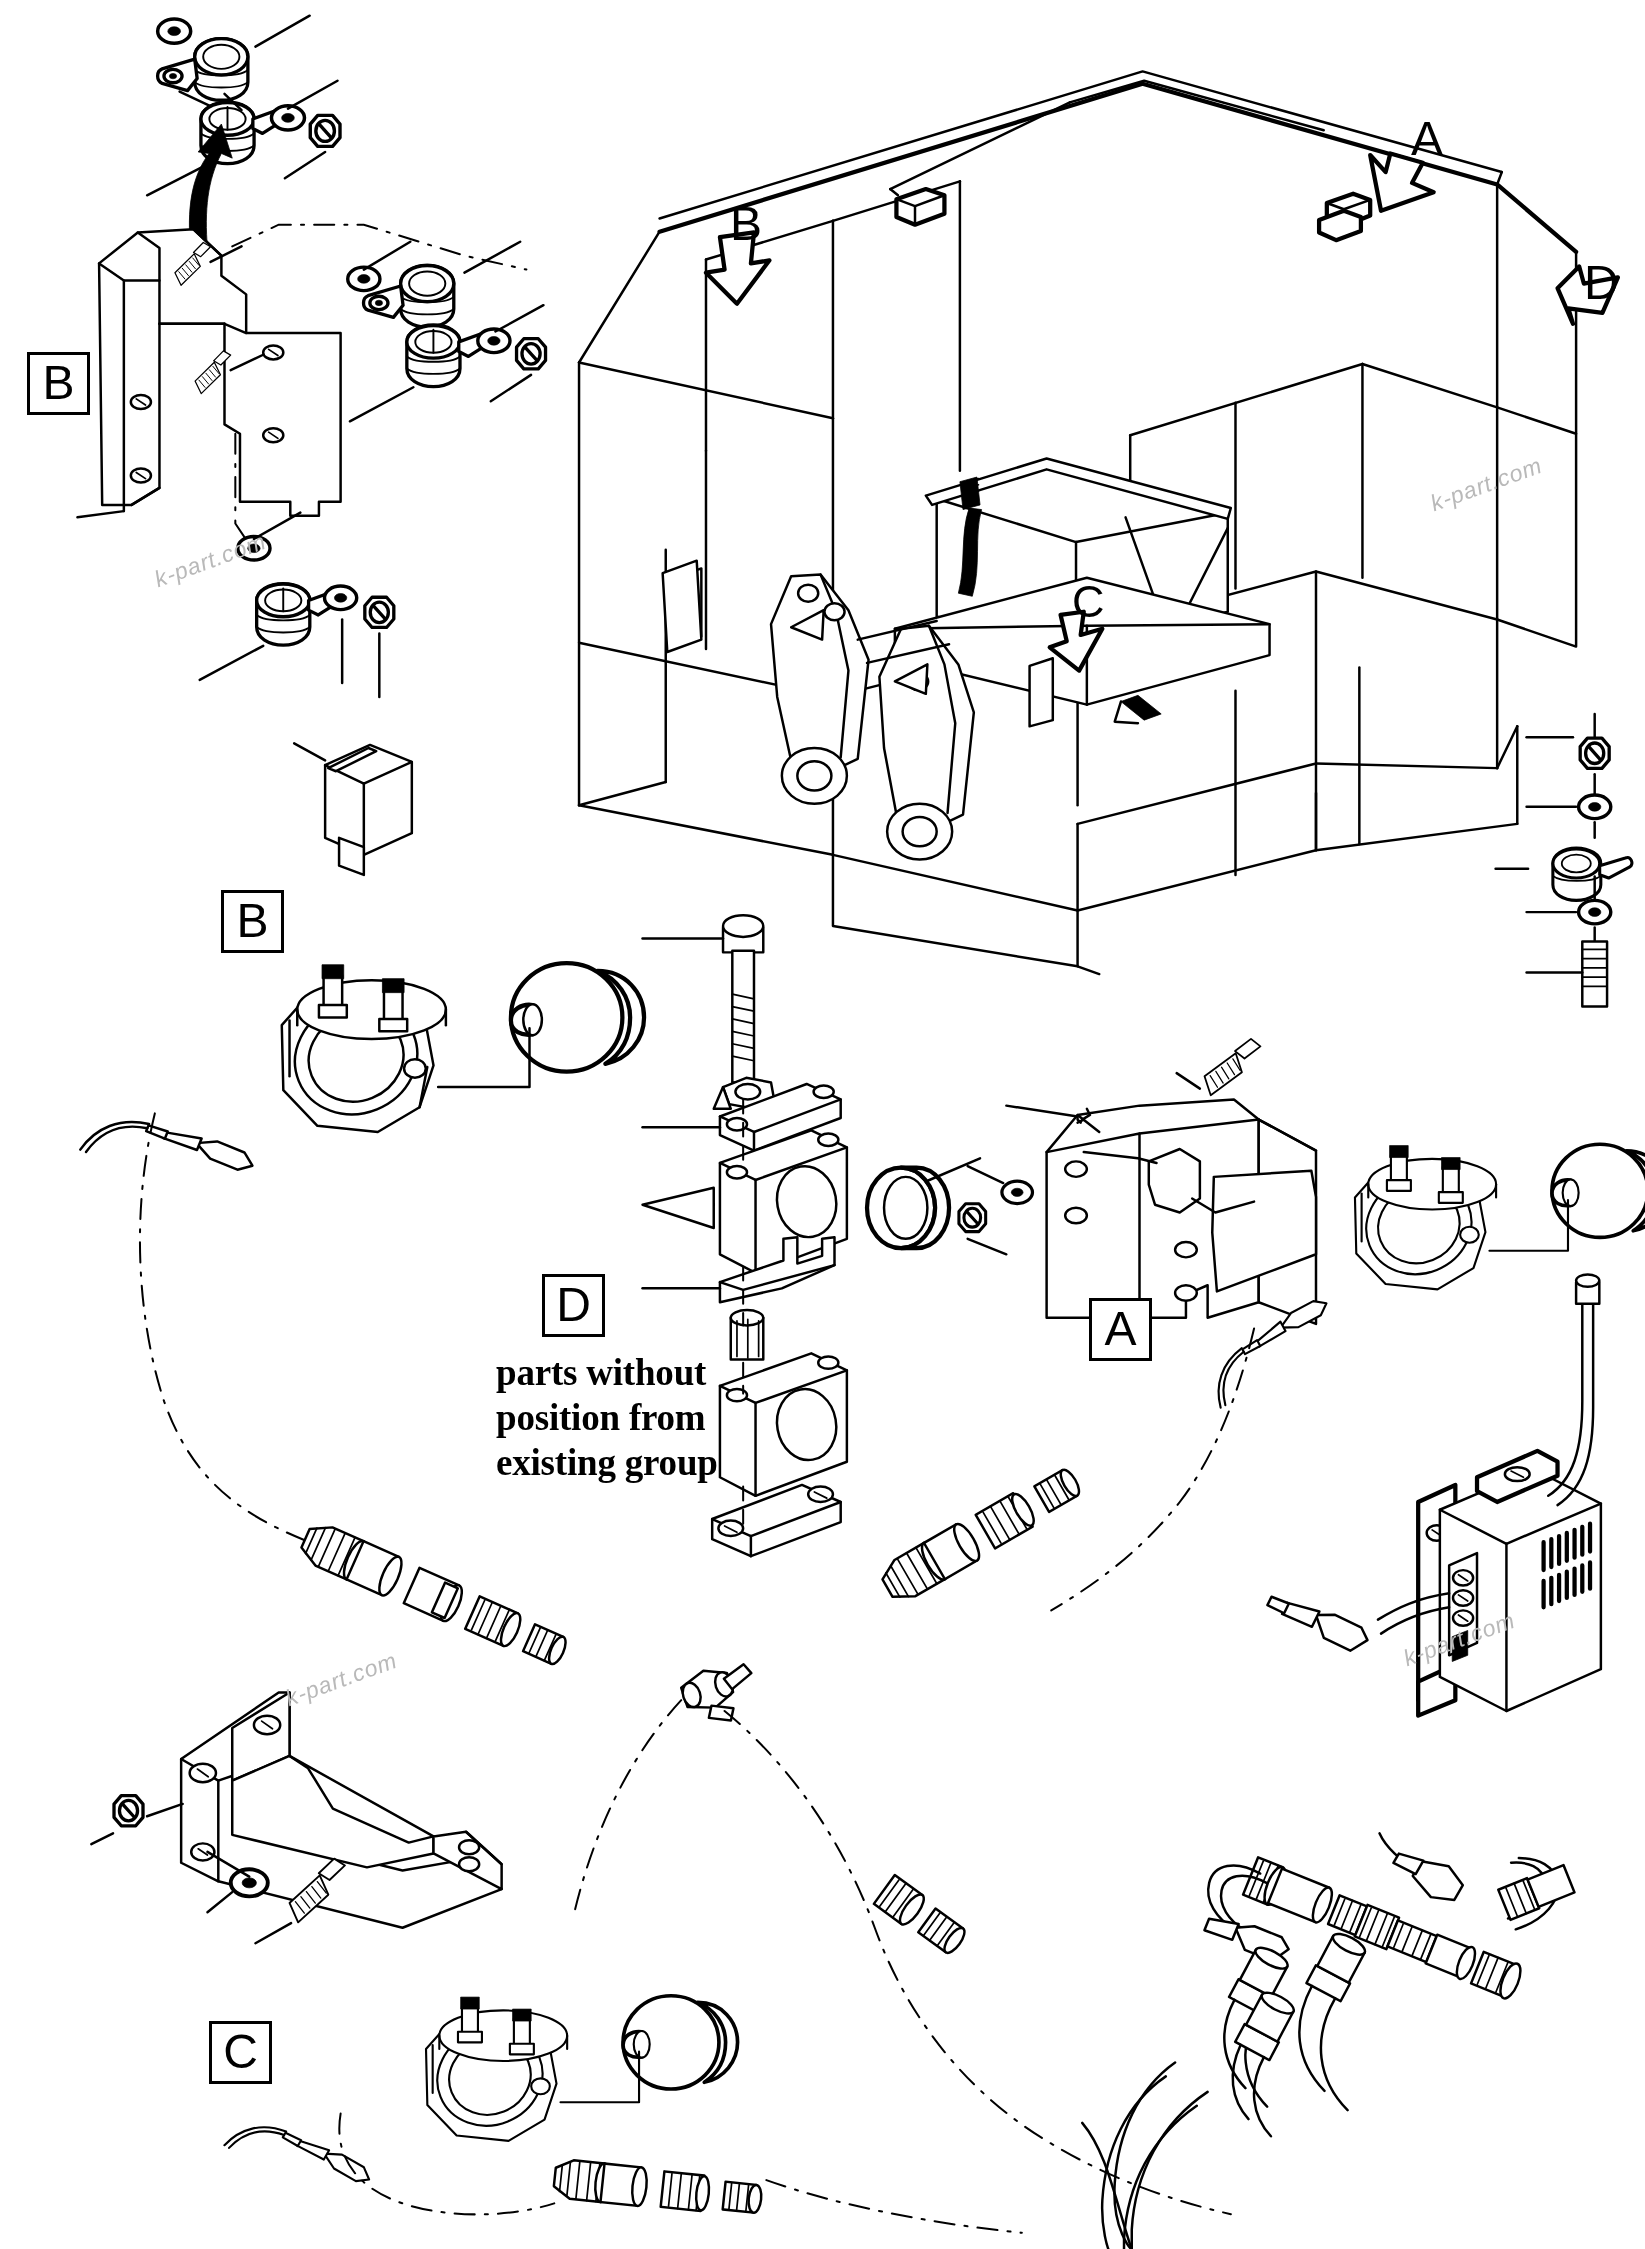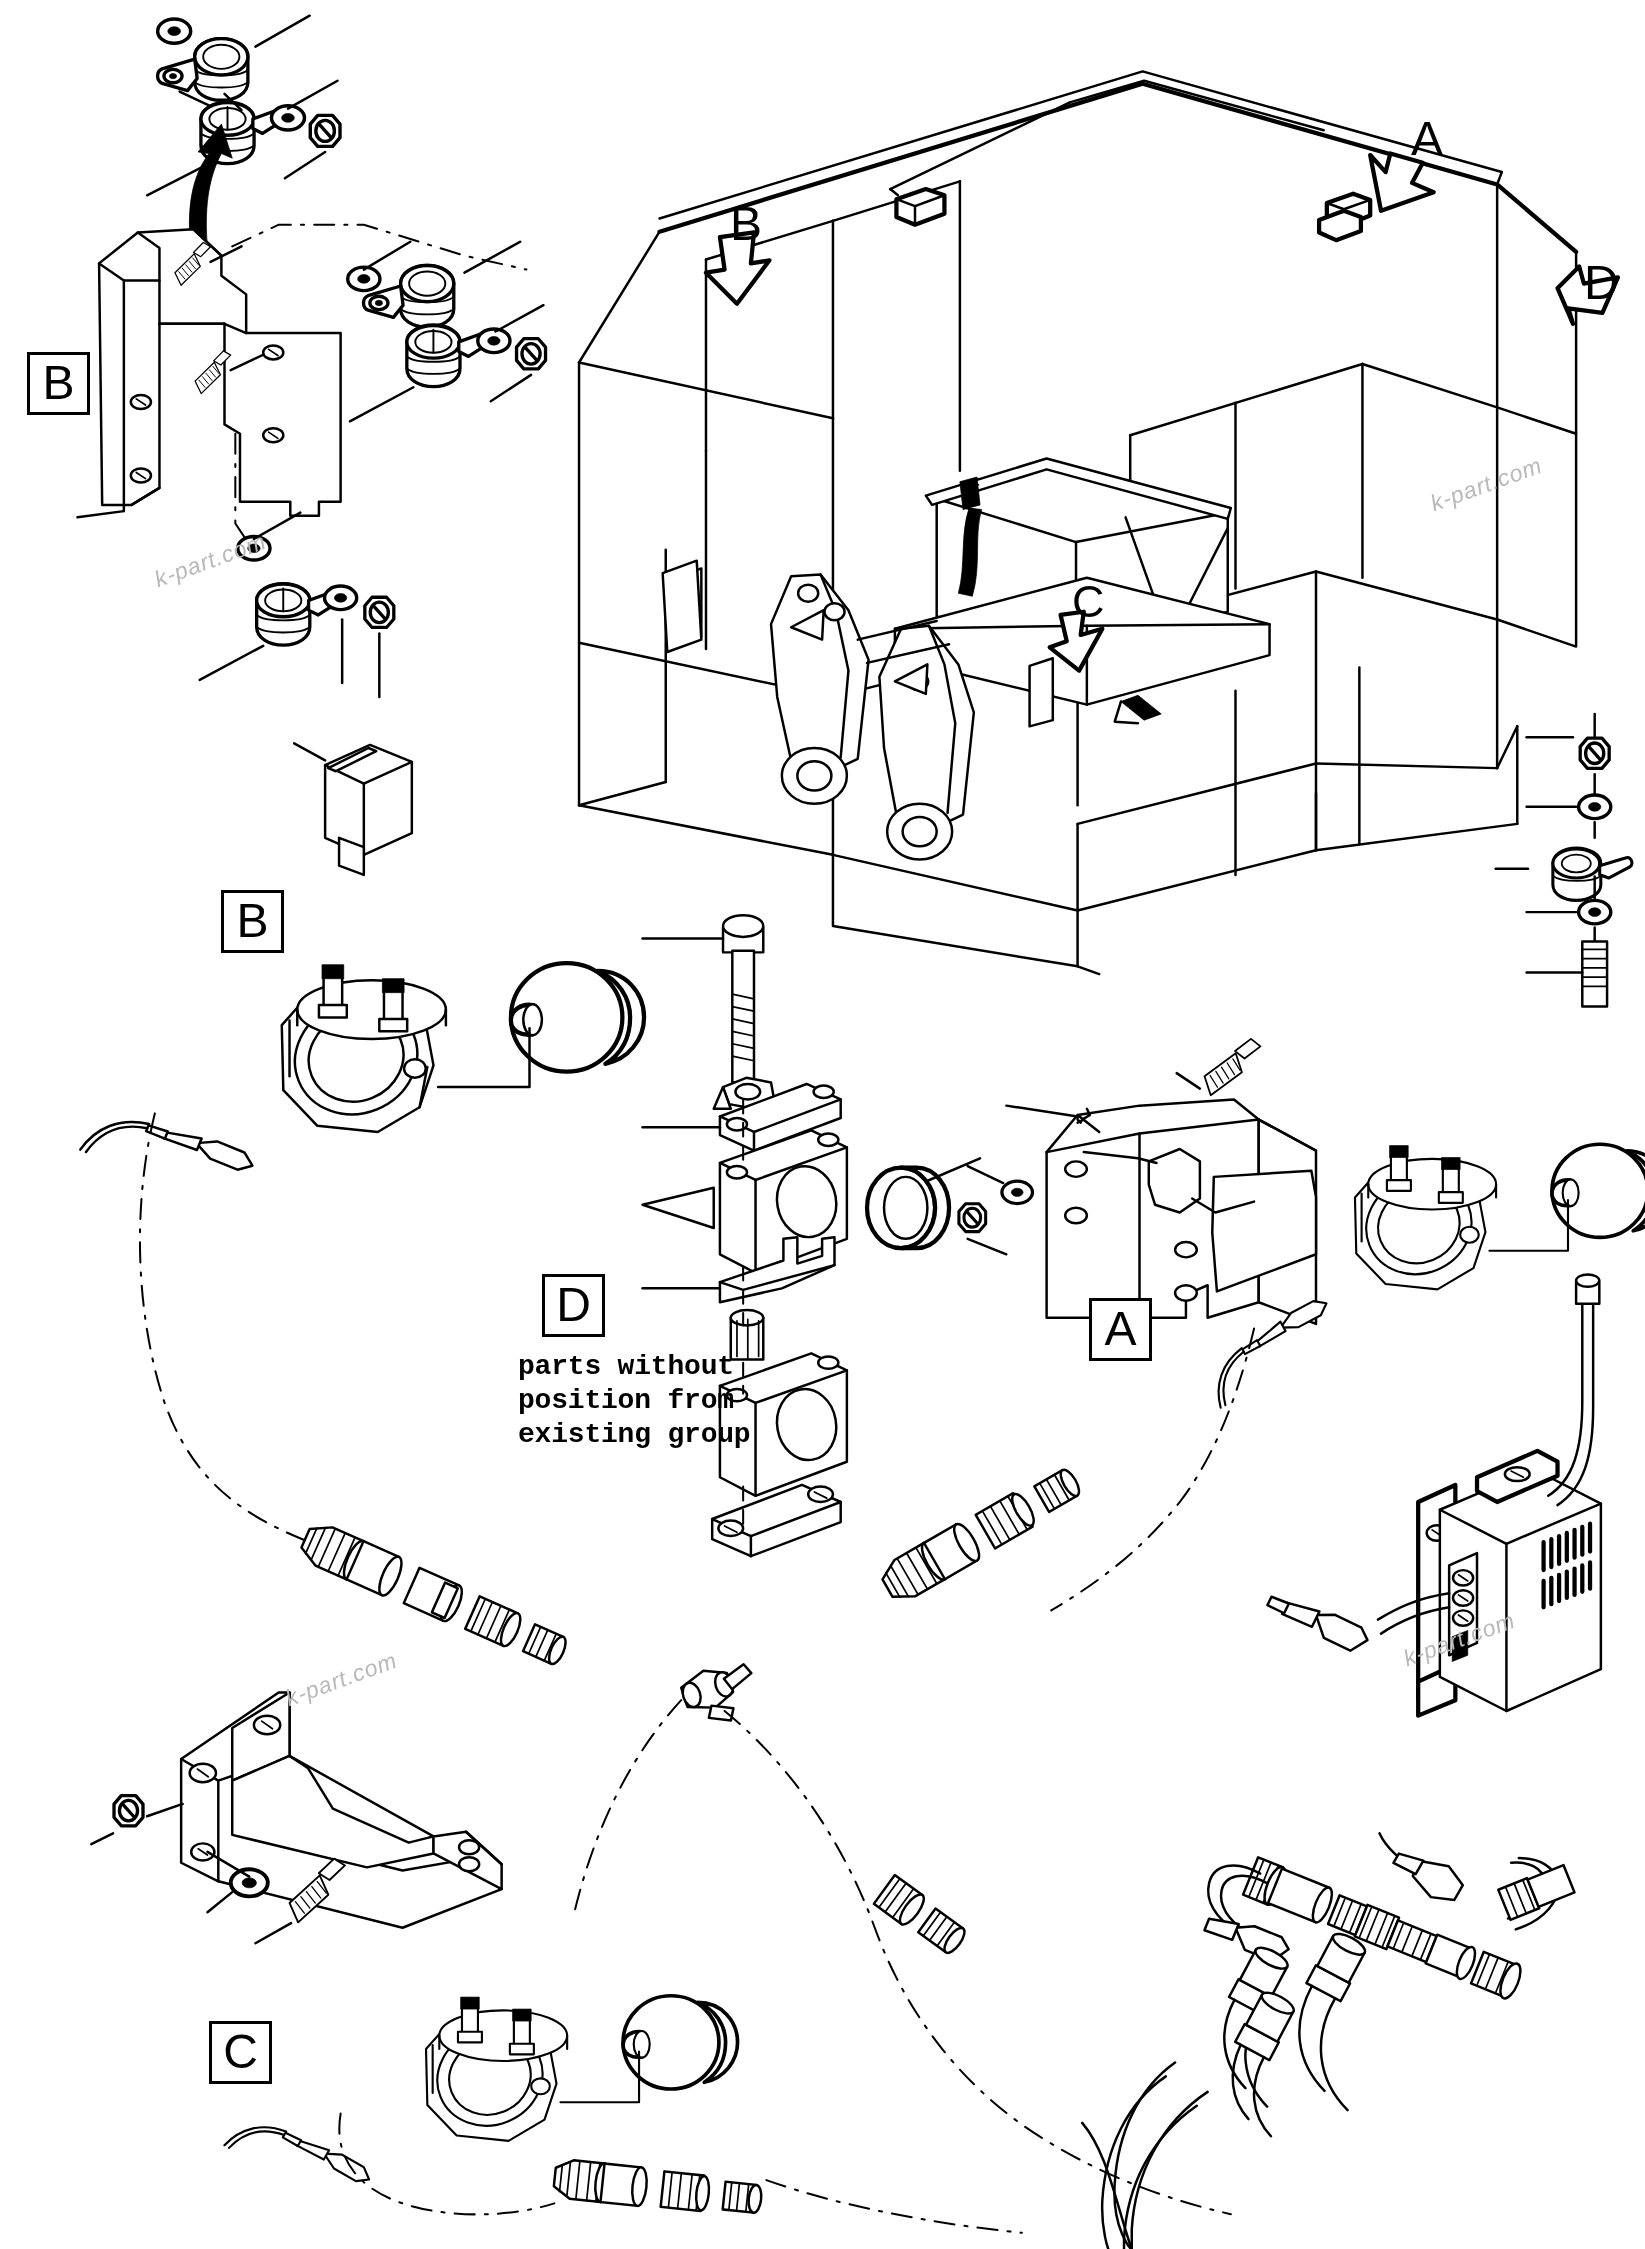--- a/index.html
+++ b/index.html
@@ -29,28 +29,27 @@
   .callout span{display:block;transform:translateY(-1.5px);}
   .arrowlabel{
     position:absolute;
     font-family:"Liberation Sans", sans-serif;
     color:#000;
     line-height:1;
     font-weight:400;
   }
   .note{
     position:absolute;
-    font-family:Liberation Mono, monospace;
-    font-size:28px;
+    font-family:Liberation Serif, serif;
+    font-size:37px;
     font-weight:700;
     color:#000;
     line-height:1.22;
     letter-spacing:-0.2px;
     white-space:pre-line;
-    margin-left:22px;
   }
   .wm{
     position:absolute;
     font-family:"Liberation Sans", sans-serif;
     font-style:italic;
     color:#b9b9b9;
     font-size:23px;
     white-space:nowrap;
     letter-spacing:0.8px;
     pointer-events:none;

